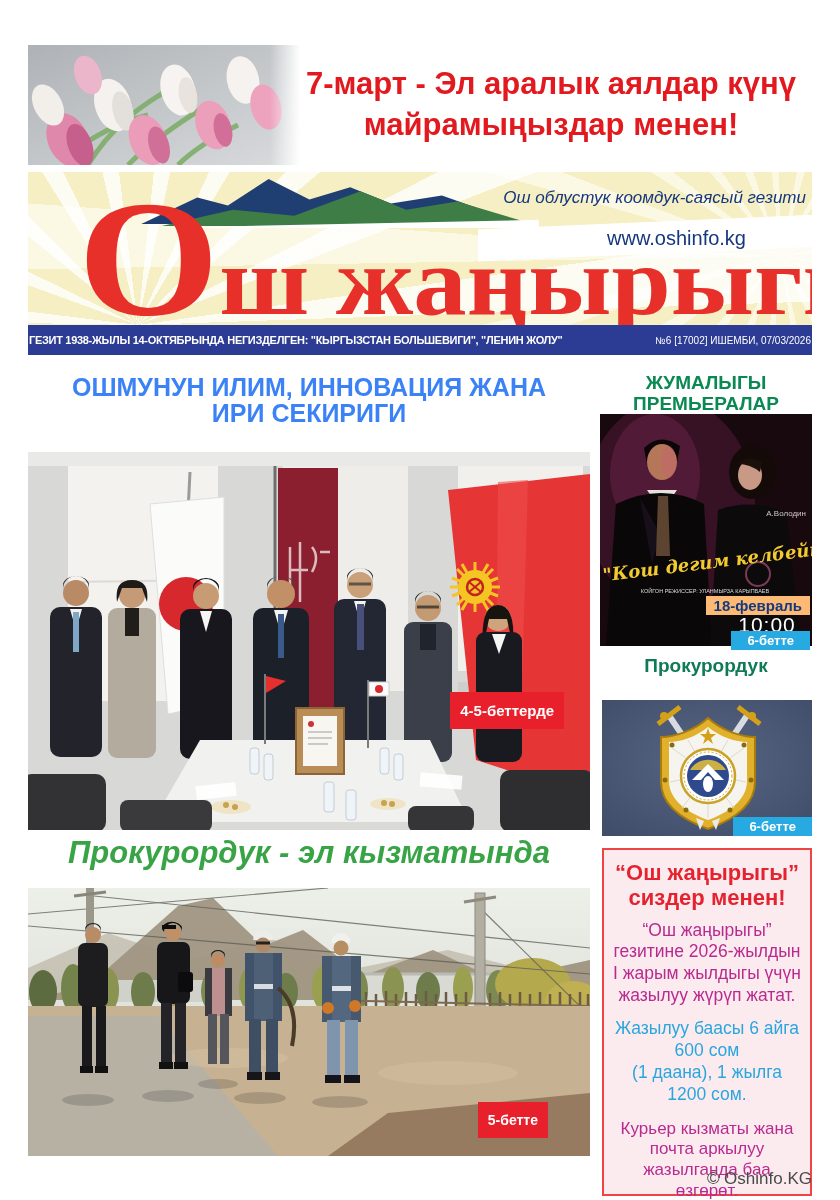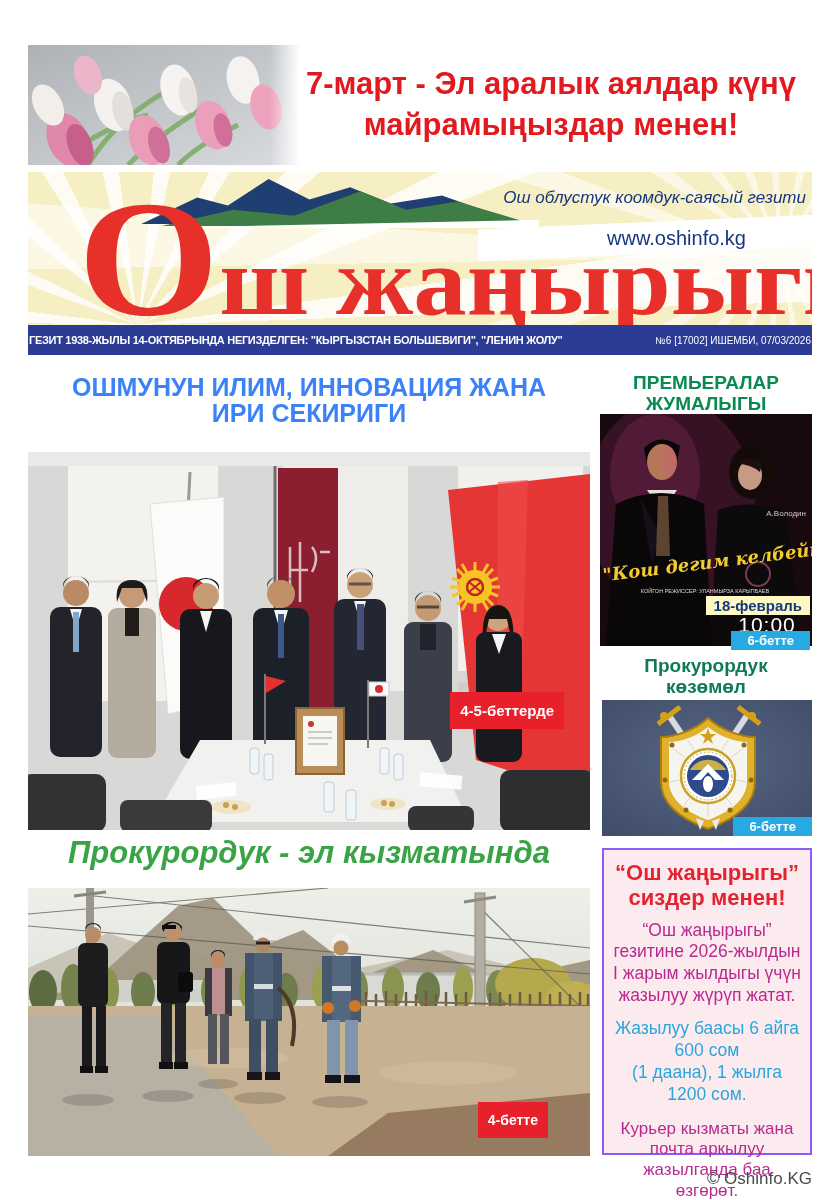--- a/index.html
+++ b/index.html
@@ -57,21 +57,21 @@
   .photo-main{position:absolute;left:28px;top:452px;width:562px;height:378px;}
   .energy-headline{
     position:absolute;left:28px;top:835px;width:562px;text-align:center;
     color:#38a446;font-weight:bold;font-style:italic;font-size:31px;
   }
   .photo-energy{position:absolute;left:28px;top:888px;width:562px;height:268px;}
   
   .badge{position:absolute;font-weight:bold;white-space:nowrap;}
   .badge-red{background:#e8202b;color:#fff;font-size:15px;padding:10px 10px;}
   .badge-cyan{background:#27a9e1;color:#fff;font-size:13px;padding:2px 16px;}
-  .badge-yellow{background:#fef9c3;color:#16387e;font-size:15px;padding:1px 8px;}
+  .badge-yellow{background:#fdba74;color:#16387e;font-size:15px;padding:1px 8px;}
   
   .premieres-header,.prosecutor-header{
     position:absolute;left:600px;width:212px;text-align:center;
     font-weight:bold;font-size:19px;line-height:1.12;
   }
   .premieres-header{top:372px;color:#0a8a52;}
   .prosecutor-header{top:655px;color:#107a56;}
   .poster{position:absolute;left:600px;top:414px;width:212px;height:236px;overflow:hidden;}
   .poster-author{position:absolute;right:6px;top:95px;color:#cfc6c6;font-size:8px;}
   .poster-title{
@@ -83,22 +83,22 @@
     position:absolute;left:20px;top:174px;width:170px;text-align:center;
     color:#ddd;font-size:5.5px;
   }
   .poster-time{
     position:absolute;right:2px;top:199px;width:86px;text-align:center;
     color:#fff;font-size:21px;letter-spacing:1px;
   }
   .emblem{position:absolute;left:602px;top:700px;width:210px;height:136px;}
   
   .sub-box{
-    position:absolute;left:602px;top:848px;width:210px;height:307px;box-sizing:border-box;
-    background:#fcebee;border:2px solid #8b5cf6;text-align:center;padding:10px 7px 8px;
+    position:absolute;left:602px;top:848px;width:210px;height:348px;box-sizing:border-box;
+    background:#fcebee;border:2px solid #ef4444;text-align:center;padding:10px 7px 8px;
   }
   .sub-header{color:#e52330;font-weight:bold;font-size:22px;line-height:1.15;}
   .sub-p1{color:#b92a90;font-size:17.5px;line-height:1.24;margin-top:9px;}
   .sub-price{color:#2aa6df;font-weight:normal;font-size:17.5px;line-height:1.26;margin-top:11px;}
   .sub-p2{color:#b92a90;font-size:17px;line-height:1.22;margin-top:13px;}
   
   .copyright{position:absolute;right:28px;top:1169px;font-size:17px;color:#4a4a4a;}
 </style>
 </head>
 <body>
@@ -439,26 +439,26 @@
     <rect x="294" y="98" width="39" height="5" fill="#dde2e6"></rect>
     <rect x="294" y="68" width="10" height="66" fill="#46596e"></rect>
       <rect x="323" y="68" width="10" height="66" fill="#46596e"></rect>
     <circle cx="300" cy="120" r="6" fill="#d07828"></circle>
       <circle cx="327" cy="118" r="6" fill="#d07828"></circle>
     <rect x="299" y="132" width="13" height="58" fill="#7e95ad"></rect>
     <rect x="317" y="132" width="13" height="58" fill="#7e95ad"></rect>
     <rect x="297" y="187" width="16" height="8" fill="#14141a"></rect>
       <rect x="316" y="187" width="16" height="8" fill="#14141a"></rect>
   </svg>
-  <div class="badge badge-red" style="right:42px;top:214px;font-size:14px;">4-бетте</div>
+  <div class="badge badge-red" style="right:42px;top:214px;font-size:14px;">5-бетте</div>
 </div>
 
 <div class="premieres-header">
+  <div>ЖУМАЛЫГЫ</div>
   <div>ПРЕМЬЕРАЛАР</div>
-  <div>ЖУМАЛЫГЫ</div>
 </div>
 
 <div class="poster">
   <svg viewBox="0 0 212 232" width="212" height="232">
     <rect width="212" height="232" fill="#18090f"></rect>
     <ellipse cx="70" cy="90" rx="85" ry="105" fill="#5c1f3f" opacity=".45"></ellipse>
     <ellipse cx="55" cy="60" rx="45" ry="60" fill="#93305f" opacity=".3"></ellipse>
 
     <path d="M44,34 q16,-16 36,-2 l-4,22 l-28,2 Z" fill="#0c0608"></path>
     <ellipse cx="62" cy="48" rx="15" ry="18" fill="#b5765a"></ellipse>
@@ -477,21 +477,20 @@
   <div class="poster-author">А.Володин</div>
   <div class="poster-title">"Кош дегим келбейт"</div>
   <div class="poster-director">КОЙГОН РЕЖИССЕР: УЛАНМЫРЗА КАРЫПБАЕВ</div>
   <div class="badge badge-yellow" style="right:2px;top:182px;">18-февраль</div>
   <div class="poster-time">10:00</div>
   <div class="badge badge-cyan" style="right:2px;bottom:0;">6-бетте</div>
 </div>
 
 <div class="prosecutor-header">
   <div>Прокурордук</div>
-  <div>көзөмөл</div>
 </div>
 
 <div class="emblem">
   <svg viewBox="0 0 210 136" width="210" height="136">
     <defs>
       <radialGradient id="ebg" cx=".5" cy=".45" r=".8">
         <stop offset="0" stop-color="#566684"></stop>
           <stop offset="1" stop-color="#3e4a66"></stop>
       </radialGradient>
     </defs>

